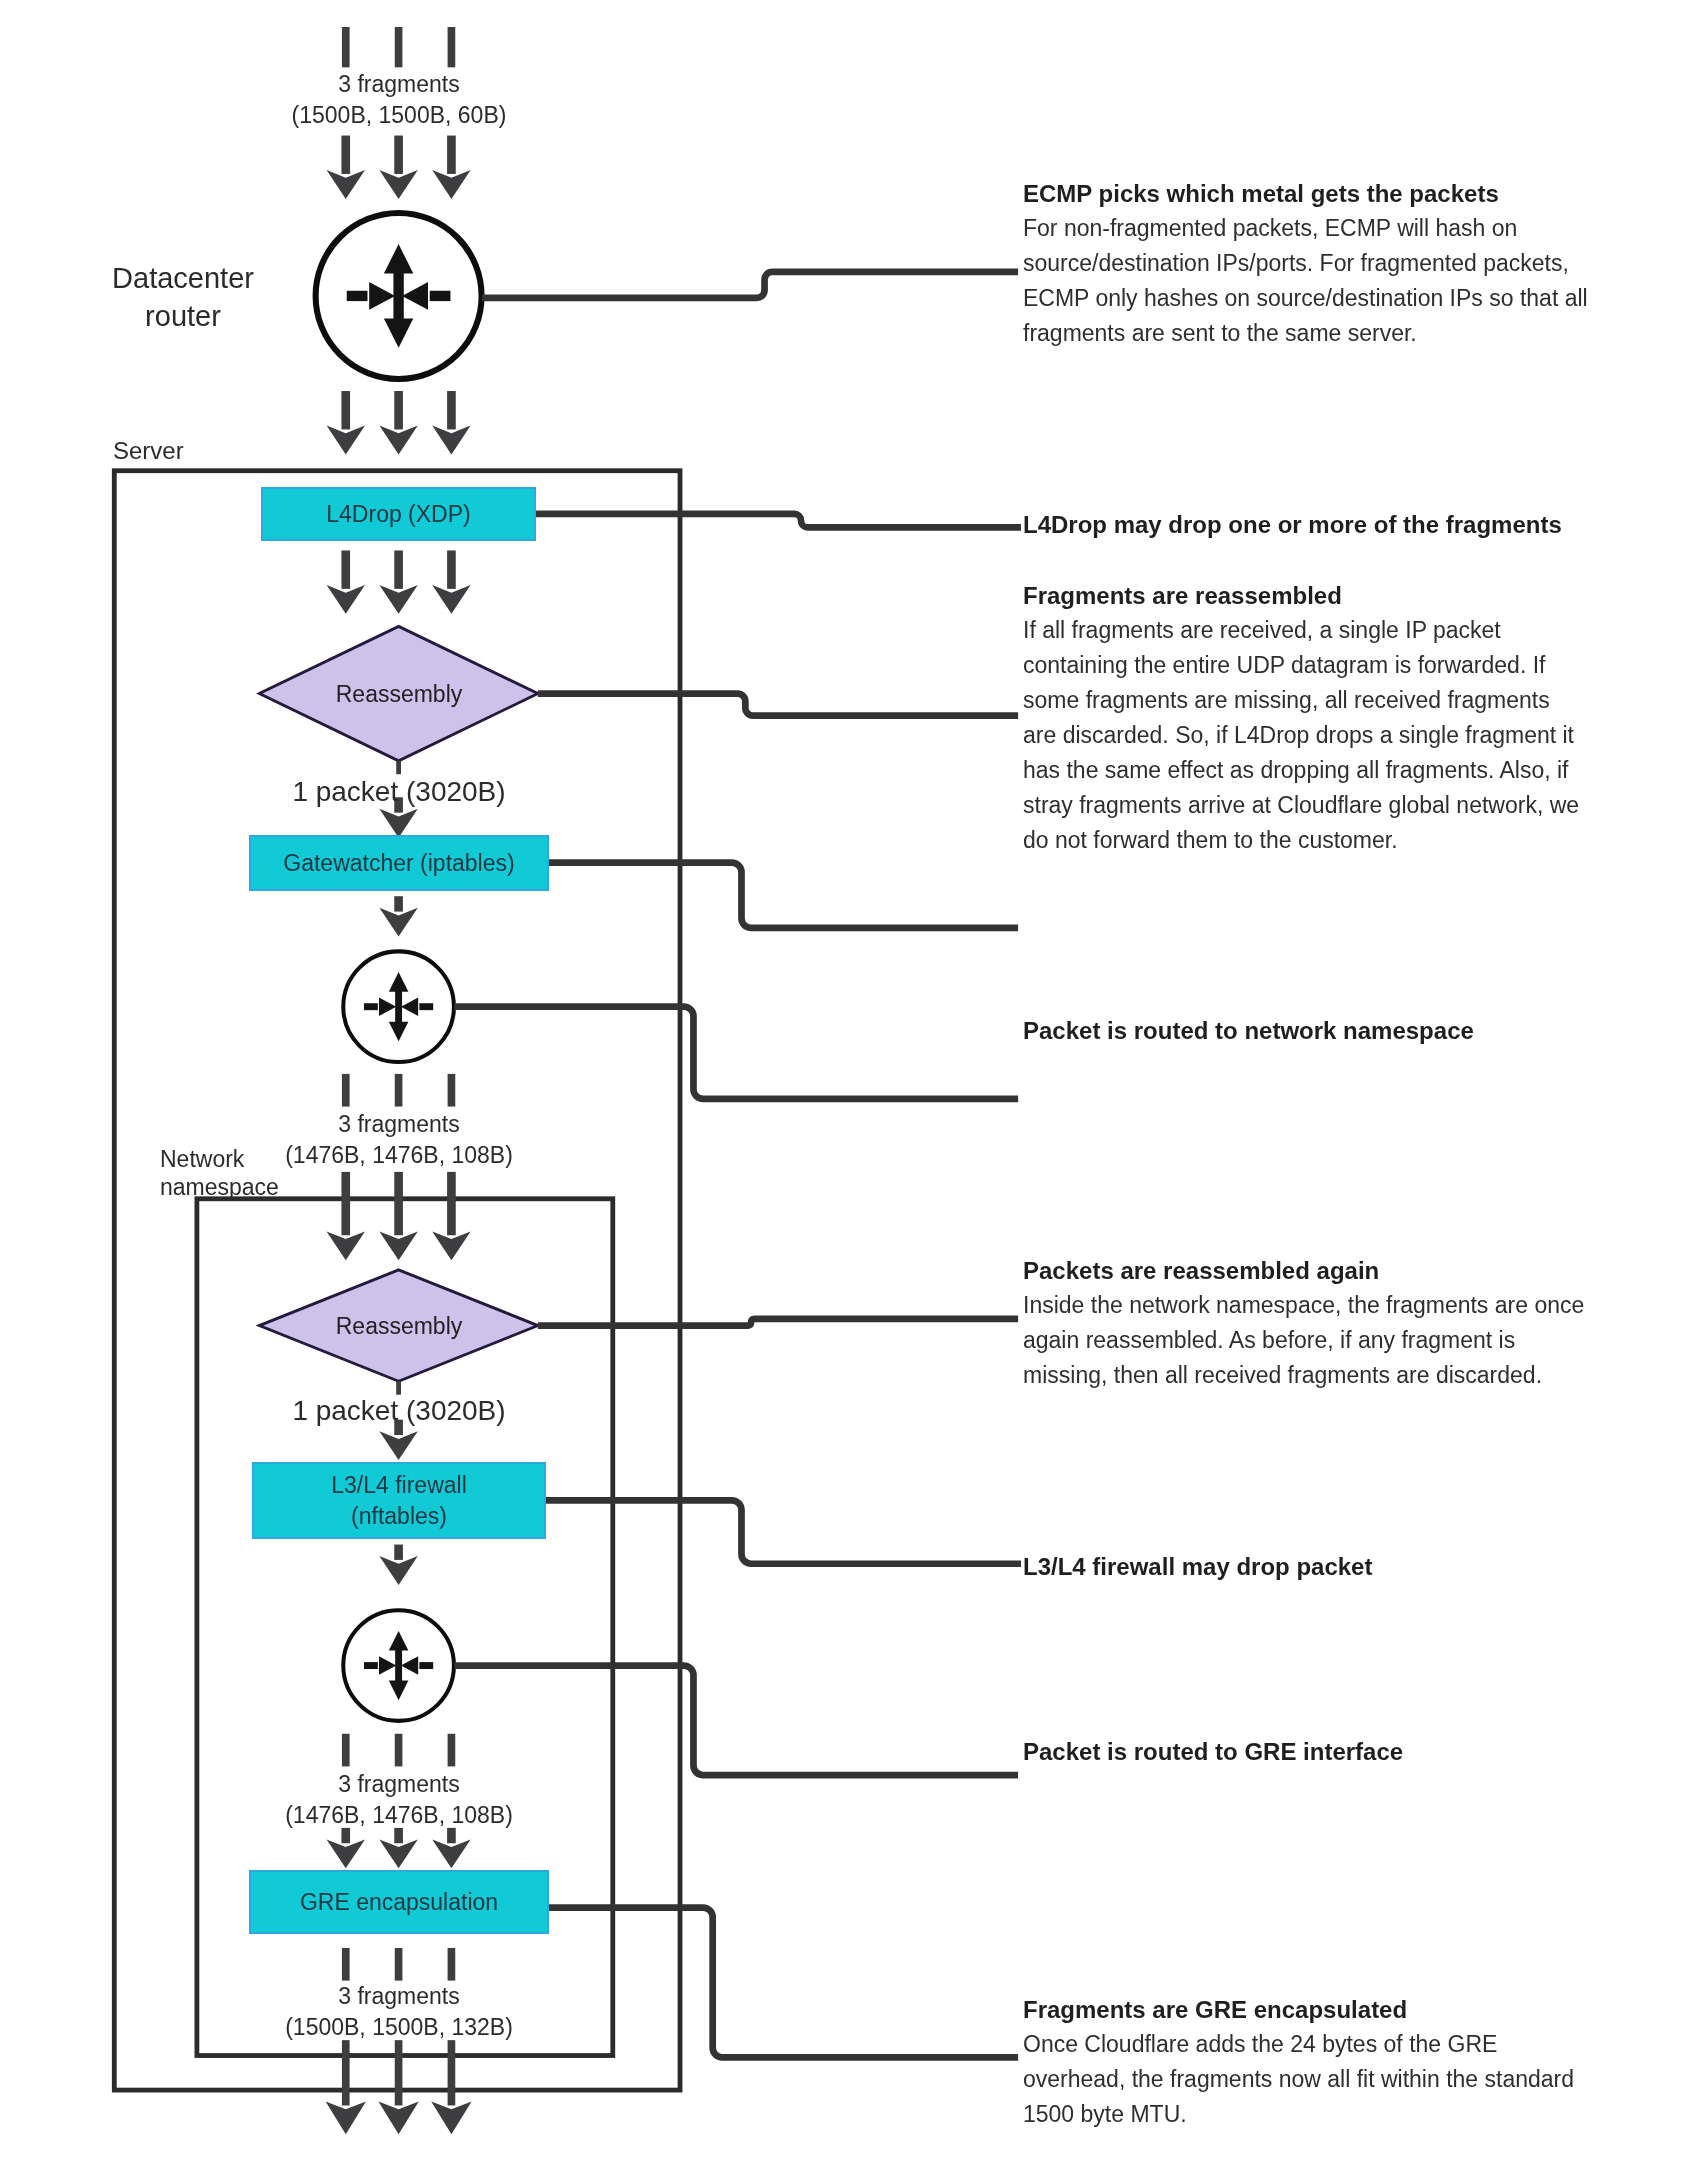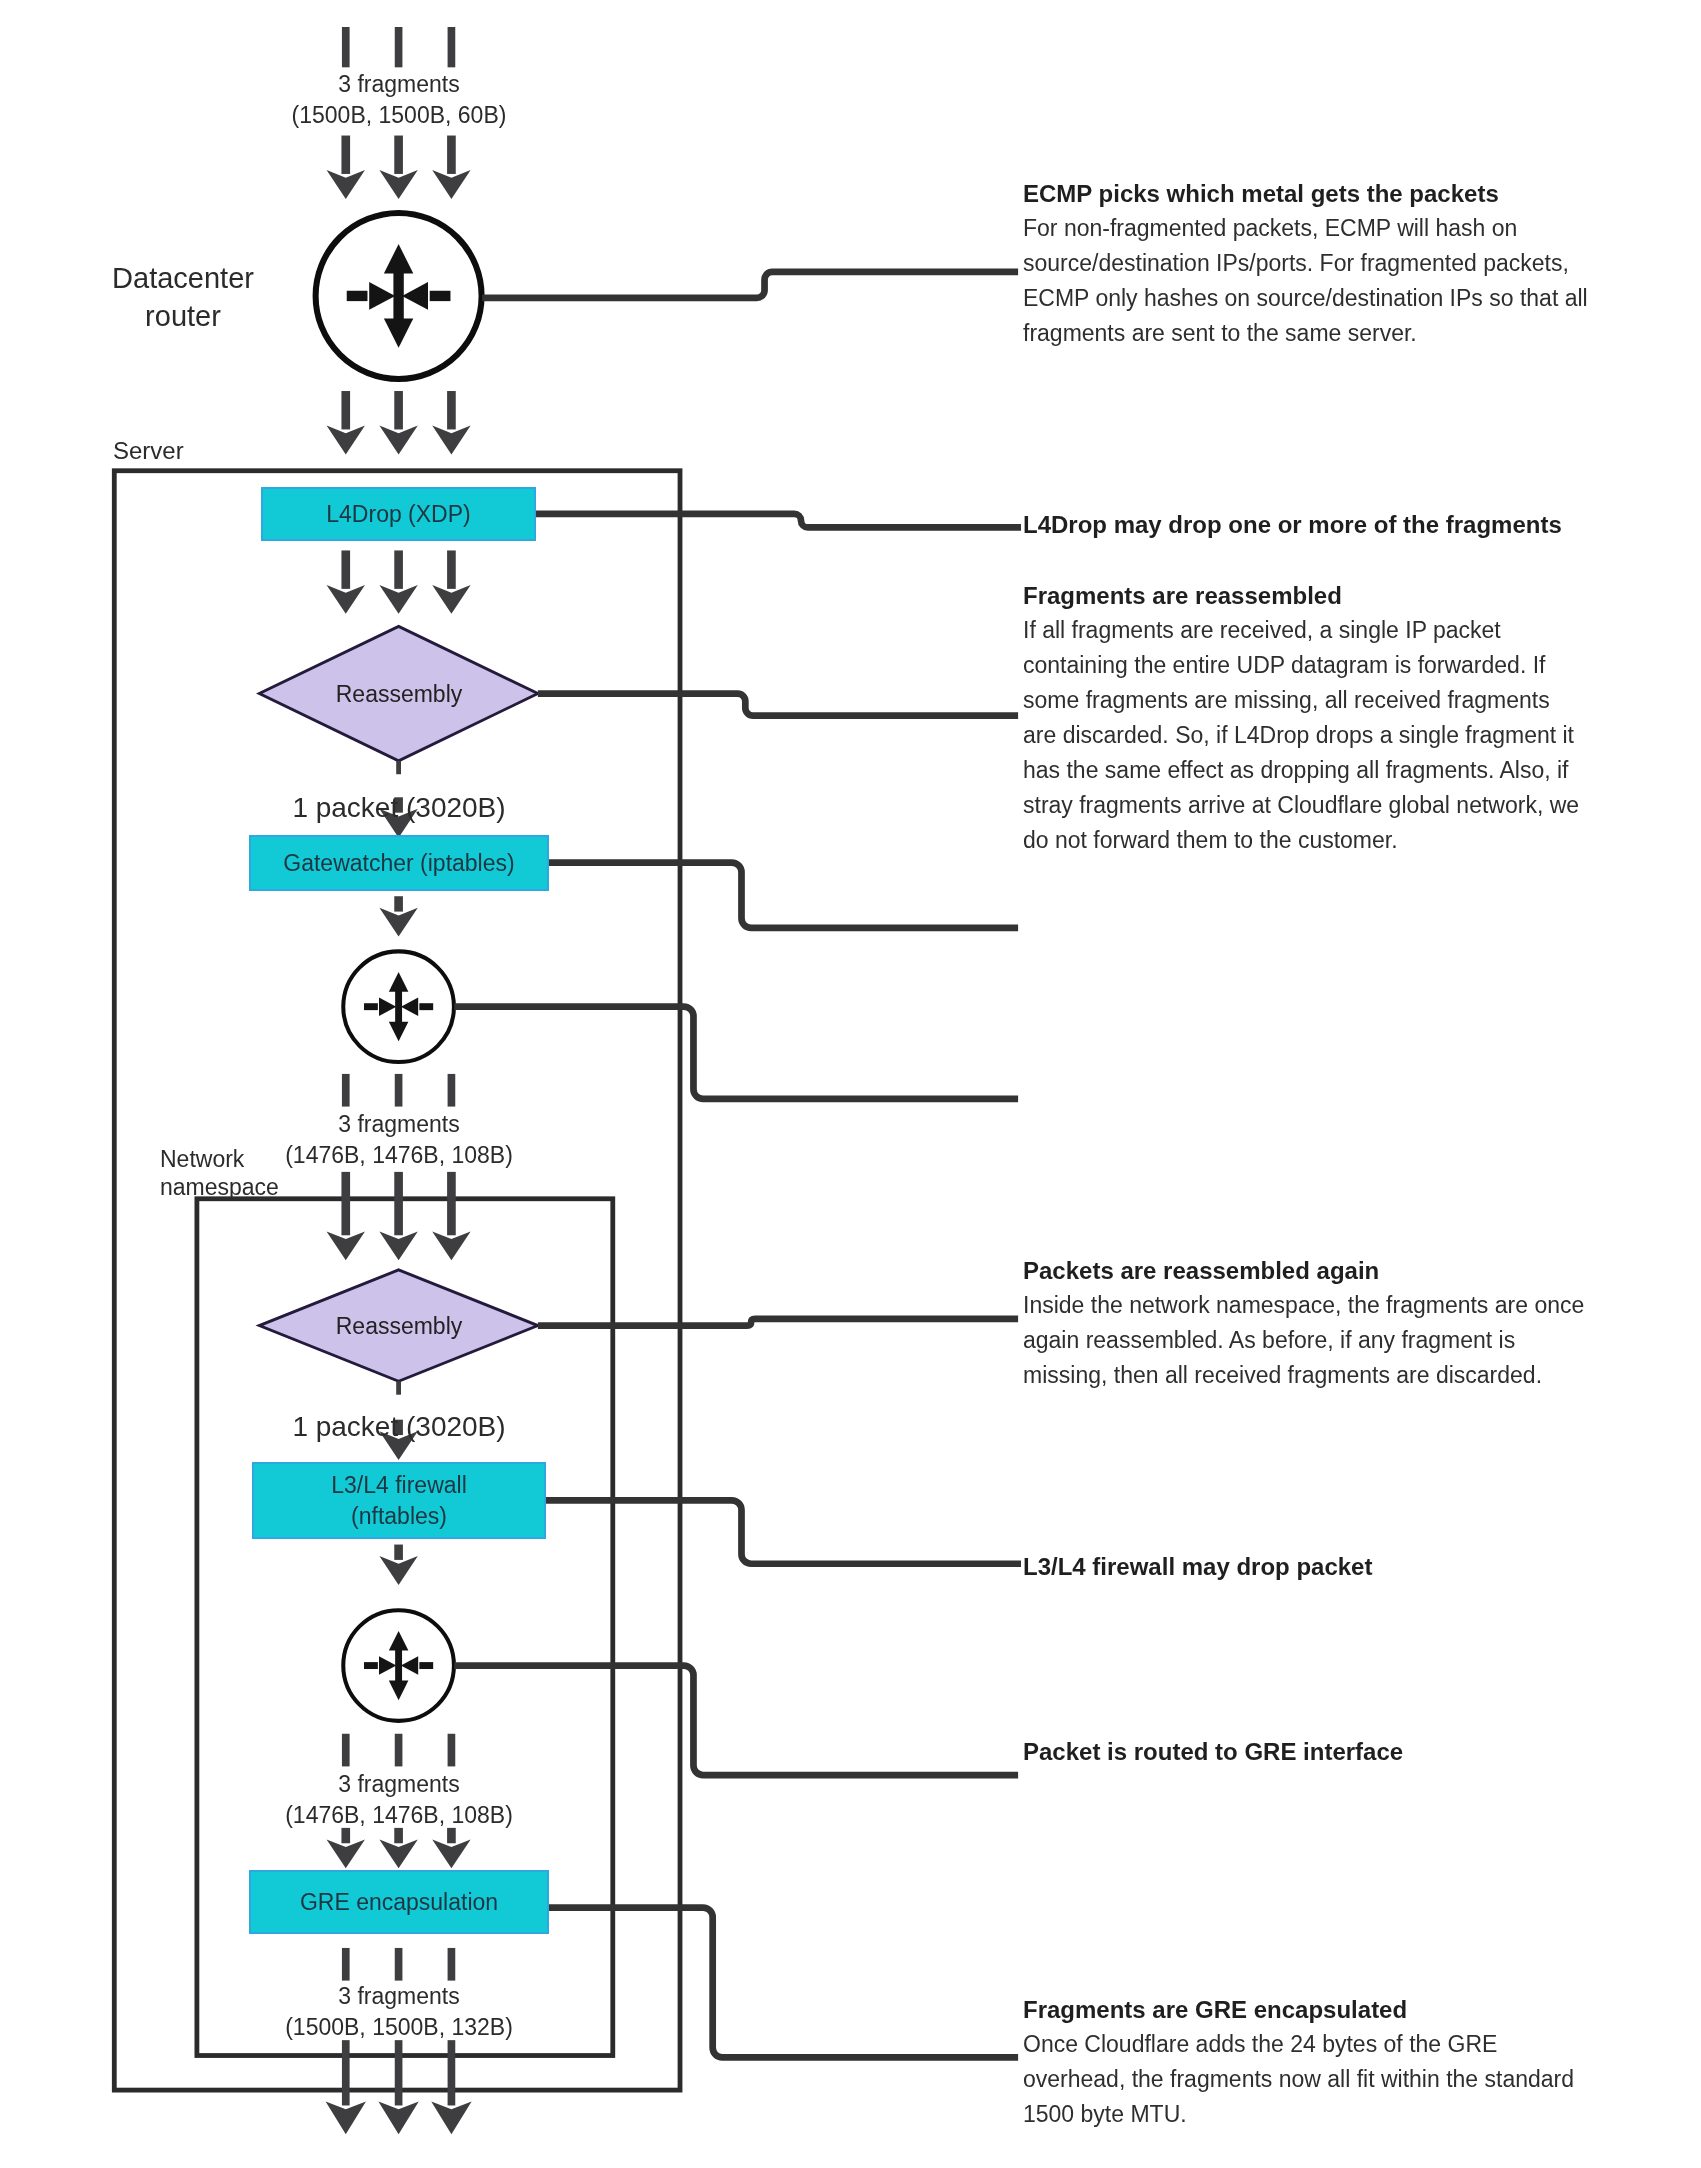--- a/index.html
+++ b/index.html
@@ -4,21 +4,21 @@
 <style>
   html,body{margin:0;padding:0;background:#ffffff;}
   #root{
     position:relative;width:1701px;height:2168px;background:#ffffff;overflow:hidden;
     font-family:"Liberation Sans", sans-serif;color:#222222;
   }
   #shapes{position:absolute;left:0;top:0;width:1701px;height:2168px;}
   .lbl{position:absolute;white-space:pre-line;color:#2b2b2b;}
   .lbl.center{transform:translateX(-50%);text-align:center;}
   .flow-s{font-size:23px;line-height:31px;}
-  .flow-l{font-size:28px;line-height:33px;margin-top:16px;}
+  .flow-l{font-size:28px;line-height:33px;}
   .side{font-size:29px;line-height:38px;text-align:center;transform:translateX(-50%);}
   .corner{font-size:23px;line-height:28px;}
   .server-lbl{font-size:24px;line-height:27px;}
   .node{
     position:absolute;box-sizing:border-box;background:#12C9D6;border:2.9px solid #2EA8E0;
     display:flex;align-items:center;justify-content:center;text-align:center;
     font-size:23px;line-height:31px;color:#1d3640;white-space:pre-line;
   }
   .diamond-lbl{position:absolute;transform:translate(-50%,-50%);font-size:23px;color:#222;}
   .ann{position:absolute;left:1023px;width:678px;}
@@ -206,20 +206,21 @@
     <div class="ann-h">Fragments are reassembled</div>
     <div class="ann-b">If all fragments are received, a single IP packet
 containing the entire UDP datagram is forwarded. If
 some fragments are missing, all received fragments
 are discarded. So, if L4Drop drops a single fragment it
 has the same effect as dropping all fragments. Also, if
 stray fragments arrive at Cloudflare global network, we
 do not forward them to the customer.</div>
   </div>
   <div class="ann" style="top:1013px;">
+    <div class="ann-h">Packet is routed to network namespace</div>
   </div>
   <div class="ann" style="top:1253px;">
     <div class="ann-h">Packets are reassembled again</div>
     <div class="ann-b">Inside the network namespace, the fragments are once
 again reassembled. As before, if any fragment is
 missing, then all received fragments are discarded.</div>
   </div>
   <div class="ann" style="top:1549px;">
     <div class="ann-h">L3/L4 firewall may drop packet</div>
     <div class="ann-b"></div>

